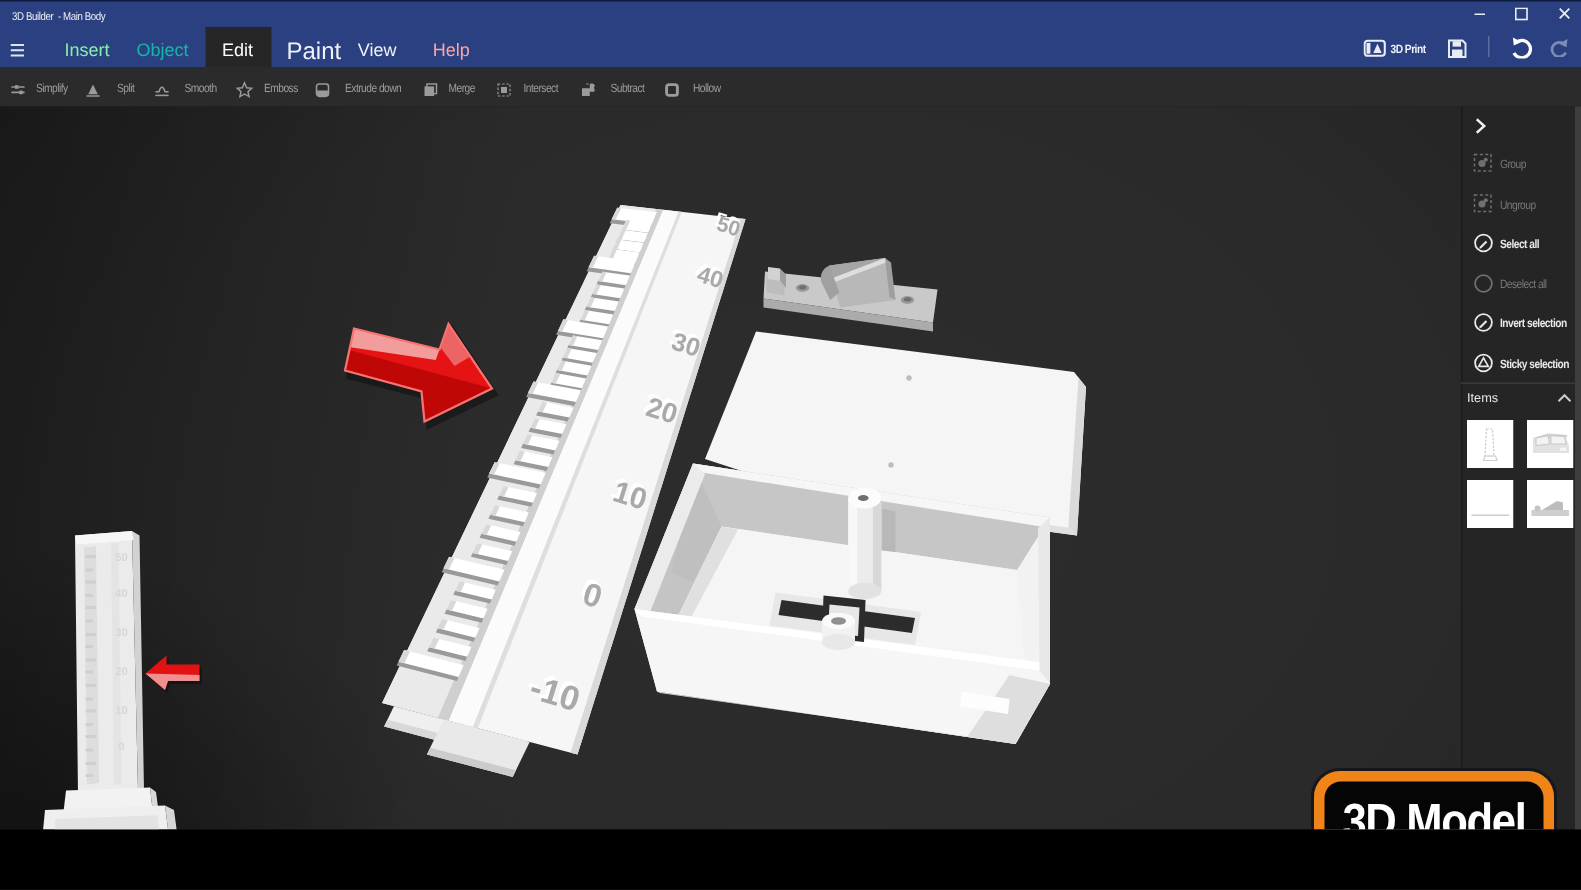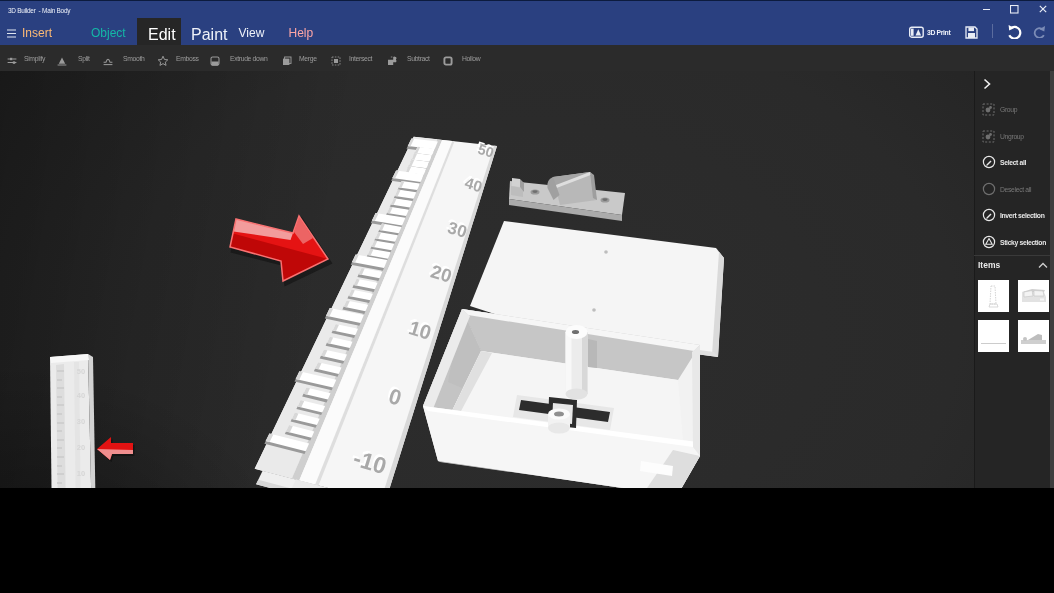--- a/index.html
+++ b/index.html
@@ -1,33 +1,33 @@
 <!DOCTYPE html>
 <html><head><meta charset="utf-8"><style>
 *{margin:0;padding:0;box-sizing:border-box}
 body{font-family:"Liberation Sans",sans-serif;background:#000}
-#root{position:relative;width:1054px;height:488px;overflow:hidden;background:#1c1c1c}
+#root{position:relative;width:1054px;height:553px;overflow:hidden;background:#1c1c1c}
 </style></head><body>
 <div id="root">
   <div style="position:absolute;left:0;top:0;width:1054px;height:44.5px;background:#2a4080;border-top:1px solid #0c1b3e"></div>
   <span style="position:absolute;left:8px;top:6px;font-size:7.5px;color:#eef1f8;letter-spacing:-0.3px;display:inline-block;transform:scaleX(0.86);transform-origin:left center;white-space:nowrap">3D Builder&nbsp; - Main Body</span>
   <div style="position:absolute;left:983px;top:9px;width:7px;height:1.3px;background:#e8ecf5"></div>
     <svg width="9" height="9" style="position:absolute;left:1010px;top:5px">
       <rect x="0.5" y="0.5" width="7.5" height="7.5" fill="none" stroke="#e8ecf5" stroke-width="1.1"></rect>
     </svg>
     <svg width="8" height="8" style="position:absolute;left:1039px;top:5px">
       <path d="M0.8,0.8 L7.2,7.2 M7.2,0.8 L0.8,7.2" stroke="#e8ecf5" stroke-width="1.2"></path>
     </svg>
-  <span style="position:absolute;left:22px;top:26px;font-size:12px;color:#fdba74">Insert</span>
+  <span style="position:absolute;left:43px;top:26px;font-size:12px;color:#86efac">Insert</span>
     <span style="position:absolute;left:91px;top:26px;font-size:12px;color:#14b8a6">Object</span>
     <span style="position:absolute;left:191px;top:26px;font-size:16px;color:#eef1f8">Paint</span>
     <span style="position:absolute;left:238.5px;top:26px;font-size:12px;color:#eef1f8">View</span>
     <span style="position:absolute;left:288.5px;top:26px;font-size:12px;color:#fca5a5">Help</span>
     <div style="position:absolute;left:137px;top:18px;width:44px;height:26.5px;background:#262626"></div>
-    <span style="position:absolute;left:148px;top:26px;font-size:16px;color:#ffffff">Edit</span>
+    <span style="position:absolute;left:148px;top:26px;font-size:12px;color:#ffffff">Edit</span>
     <svg width="9" height="9" style="position:absolute;left:7px;top:28.5px">
       <g stroke="#dfe5f0" stroke-width="1.2">
         <path d="M0,1 h9 M0,4.5 h9 M0,8 h9"></path>
       </g>
     </svg>
   <svg width="15" height="12" style="position:absolute;left:909px;top:26px">
       <rect x="0.7" y="1.2" width="13.5" height="10" rx="2" fill="none" stroke="#e8ecf5" stroke-width="1.4"></rect>
       <rect x="2" y="2.6" width="2.6" height="7.2" fill="#e8ecf5"></rect>
       <path d="M9.3,3.2 l2.8,6.2 h-5.6 z" fill="#e8ecf5"></path>
     </svg>
@@ -360,21 +360,21 @@
         <circle cx="7" cy="7" r="5.6" fill="none" stroke="#e8e8e8" stroke-width="1.2"></circle>
         <path d="M4.5,9.5 l4,-4 1,1 -4,4 -1.3,0.3 z" fill="#e8e8e8"></path>
       </svg></div>
     <span style="position:absolute;left:1000px;top:211px;font-size:8px;font-weight:bold;color:#e8e8e8;letter-spacing:-0.4px;display:inline-block;transform:scaleX(0.85);transform-origin:left center;white-space:nowrap">Invert selection</span>
     <div style="position:absolute;left:982px;top:234.5px"><svg width="14" height="14">
         <circle cx="7" cy="7" r="5.6" fill="none" stroke="#e8e8e8" stroke-width="1.2"></circle>
         <path d="M7,3.6 l3.2,5.6 h-6.4 z" fill="none" stroke="#e8e8e8" stroke-width="1.1"></path>
       </svg></div>
     <span style="position:absolute;left:1000px;top:237.5px;font-size:8px;font-weight:bold;color:#e8e8e8;letter-spacing:-0.4px;display:inline-block;transform:scaleX(0.85);transform-origin:left center;white-space:nowrap">Sticky selection</span>
     <div style="position:absolute;left:974px;top:255px;width:80px;height:1px;background:#3a3a3a"></div>
-    <span style="position:absolute;left:978px;top:260px;font-size:8.5px;font-weight:bold;color:#e8e8e8">Items</span>
+    <span style="position:absolute;left:978px;top:260px;font-size:8.5px;font-weight:normal;color:#e8e8e8">Items</span>
     <svg width="10" height="7" style="position:absolute;left:1038px;top:262px">
       <path d="M1,5.5 L5,1.5 9,5.5" fill="none" stroke="#cfcfcf" stroke-width="1.3"></path>
     </svg>
     <div style="position:absolute;left:978px;top:280px;width:31px;height:32px"><svg width="31" height="32">
         <rect width="31" height="32" fill="#ffffff"></rect>
         <polygon points="13,6 17,6 18,24 12,24" fill="none" stroke="#c9c9c9" stroke-width="0.8" stroke-dasharray="1.5 1"></polygon>
         <path d="M12,24 h7 l1,3 h-9 z" fill="none" stroke="#cfcfcf" stroke-width="0.8"></path>
       </svg></div>
     <div style="position:absolute;left:1018px;top:280px;width:31px;height:32px"><svg width="31" height="32">
         <rect width="31" height="32" fill="#ffffff"></rect>
@@ -388,12 +388,18 @@
         <rect width="31" height="32" fill="#ffffff"></rect>
         <path d="M3,23.5 h25" stroke="#cccccc" stroke-width="1"></path>
       </svg></div>
     <div style="position:absolute;left:1018px;top:320px;width:31px;height:32px"><svg width="31" height="32">
         <rect width="31" height="32" fill="#ffffff"></rect>
         <rect x="3" y="20" width="25" height="4" fill="#cfcfcf"></rect>
         <polygon points="10,20 20,14 24,15 24,20" fill="#bdbdbd"></polygon>
         <circle cx="7" cy="19" r="2" fill="#c4c4c4"></circle>
       </svg></div>
     <div style="position:absolute;left:1050px;top:71px;width:4px;height:522px;background:#3e3e3e"></div>
+  <div style="position:absolute;left:876px;top:514px;width:160px;height:66px;background:#f08418;border-radius:17px;box-shadow:0 0 0 2px #14181c">
+      <div style="position:absolute;left:7px;top:7px;right:7px;bottom:7px;background:#050505;border-radius:11px"></div>
+      <svg width="160" height="66" style="position:absolute;left:0;top:0">
+        <text x="80" y="44.5" text-anchor="middle" font-size="33" font-weight="bold" fill="#ffffff" text-rendering="geometricPrecision" font-family="Liberation Sans, sans-serif" transform="translate(80,0) scale(0.88,1) translate(-80,0)" letter-spacing="-1">3D Model</text>
+      </svg>
+    </div>
 </div>
 </body></html>

